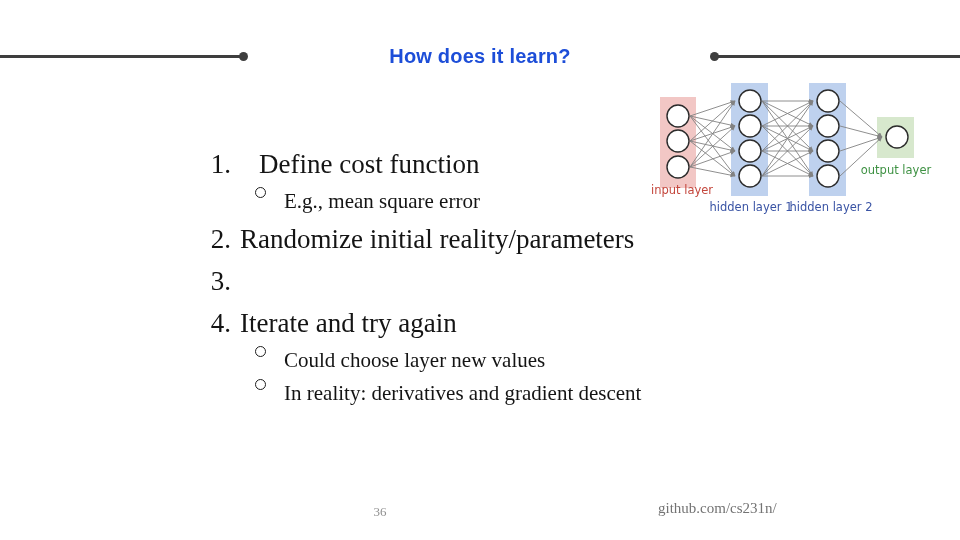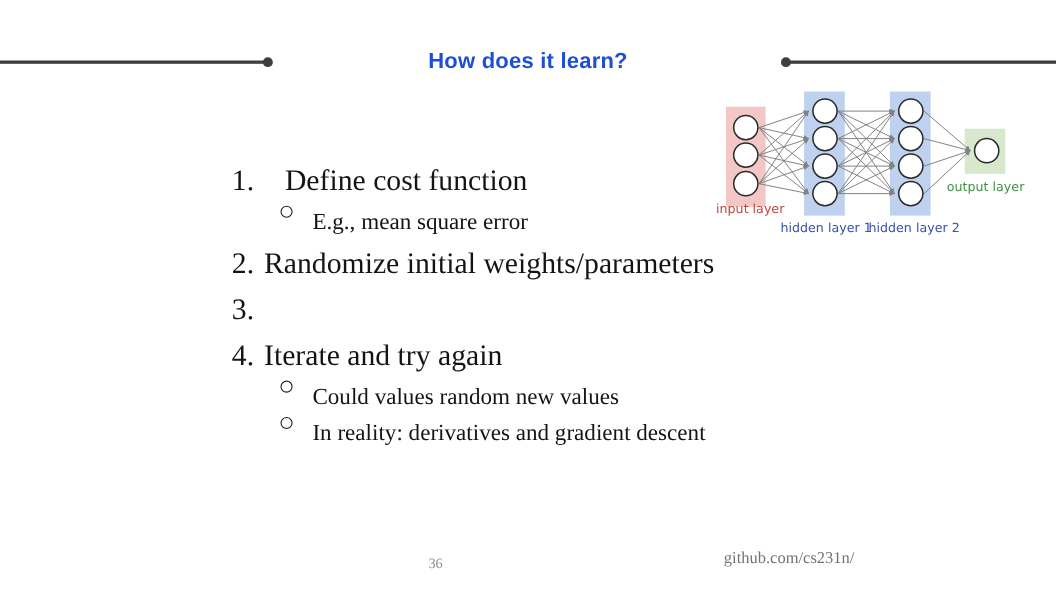--- a/index.html
+++ b/index.html
@@ -27,21 +27,21 @@
   .li-3 .txt{max-width:392px;}
   .sub{display:flex;align-items:flex-start;font-size:21px;line-height:33px;padding-left:48px;}
   .sub-bullet{flex:none;width:9px;height:9px;border:1.5px solid #1e1e1e;border-radius:50%;
               margin-right:18px;margin-top:2px;}
 
   
   .nn{position:absolute;left:645px;top:83px;}
   .nn text{font-family:"DejaVu Sans","Liberation Sans",sans-serif;font-size:11.5px;}
 
   
-  .pagenum{position:absolute;left:16px;top:504px;width:760px;text-align:center;
+  .pagenum{position:absolute;left:0;top:504px;width:760px;text-align:center;
            font-size:13px;color:#8f8f8f;}
   .credit{position:absolute;left:658px;top:500px;font-size:15px;color:#737373;}
 </style>
 </head>
 <body>
 
 <div class="slide">
 
   <div class="rule rule-left"></div>
   <div class="rule-dot dot-left"></div>
@@ -122,34 +122,34 @@
       <span class="num">1.</span>
       <span class="txt">Define cost function</span>
     </div>
     <div class="sub">
       <span class="sub-bullet"></span>
       <span>E.g., mean square error</span>
     </div>
 
     <div class="li li-2">
       <span class="num">2.</span>
-      <span class="txt">Randomize initial weights/parameters</span>
+      <span class="txt">Randomize initial reality/parameters</span>
     </div>
 
     <div class="li li-3">
       <span class="num">3.</span>
     </div>
 
     <div class="li li-4">
       <span class="num">4.</span>
       <span class="txt">Iterate and try again</span>
     </div>
     <div class="sub">
       <span class="sub-bullet"></span>
-      <span>Could values random new values</span>
+      <span>Could choose layer new values</span>
     </div>
     <div class="sub">
       <span class="sub-bullet"></span>
       <span>In reality: derivatives and gradient descent</span>
     </div>
 
   </div>
 
   <div class="pagenum">36</div>
   <div class="credit">github.com/cs231n/</div>

